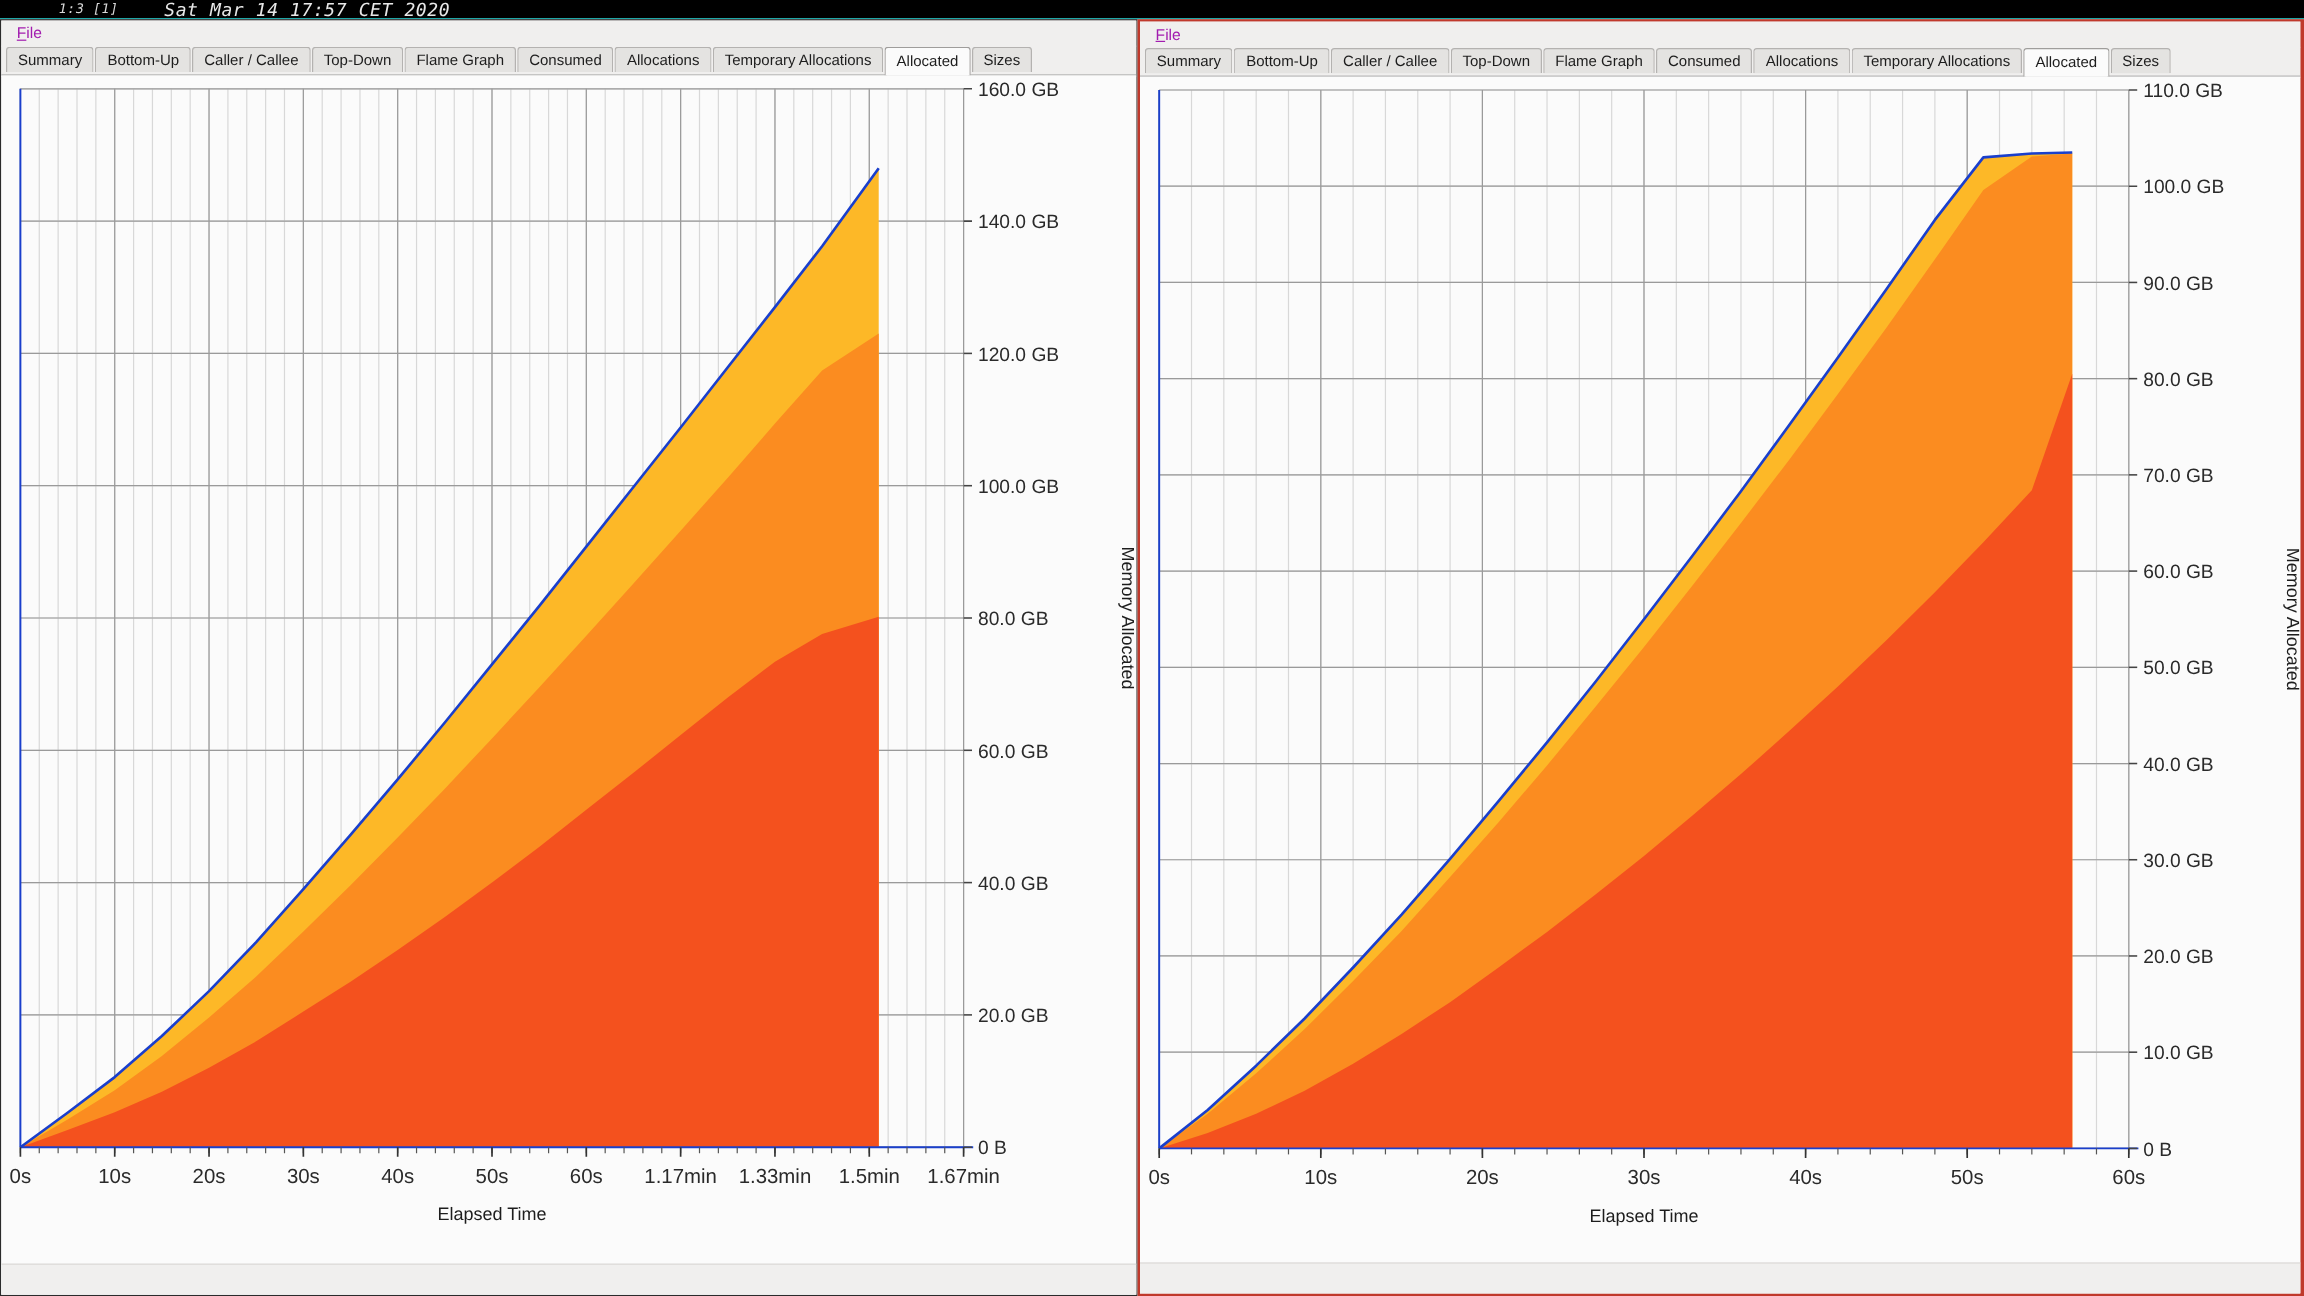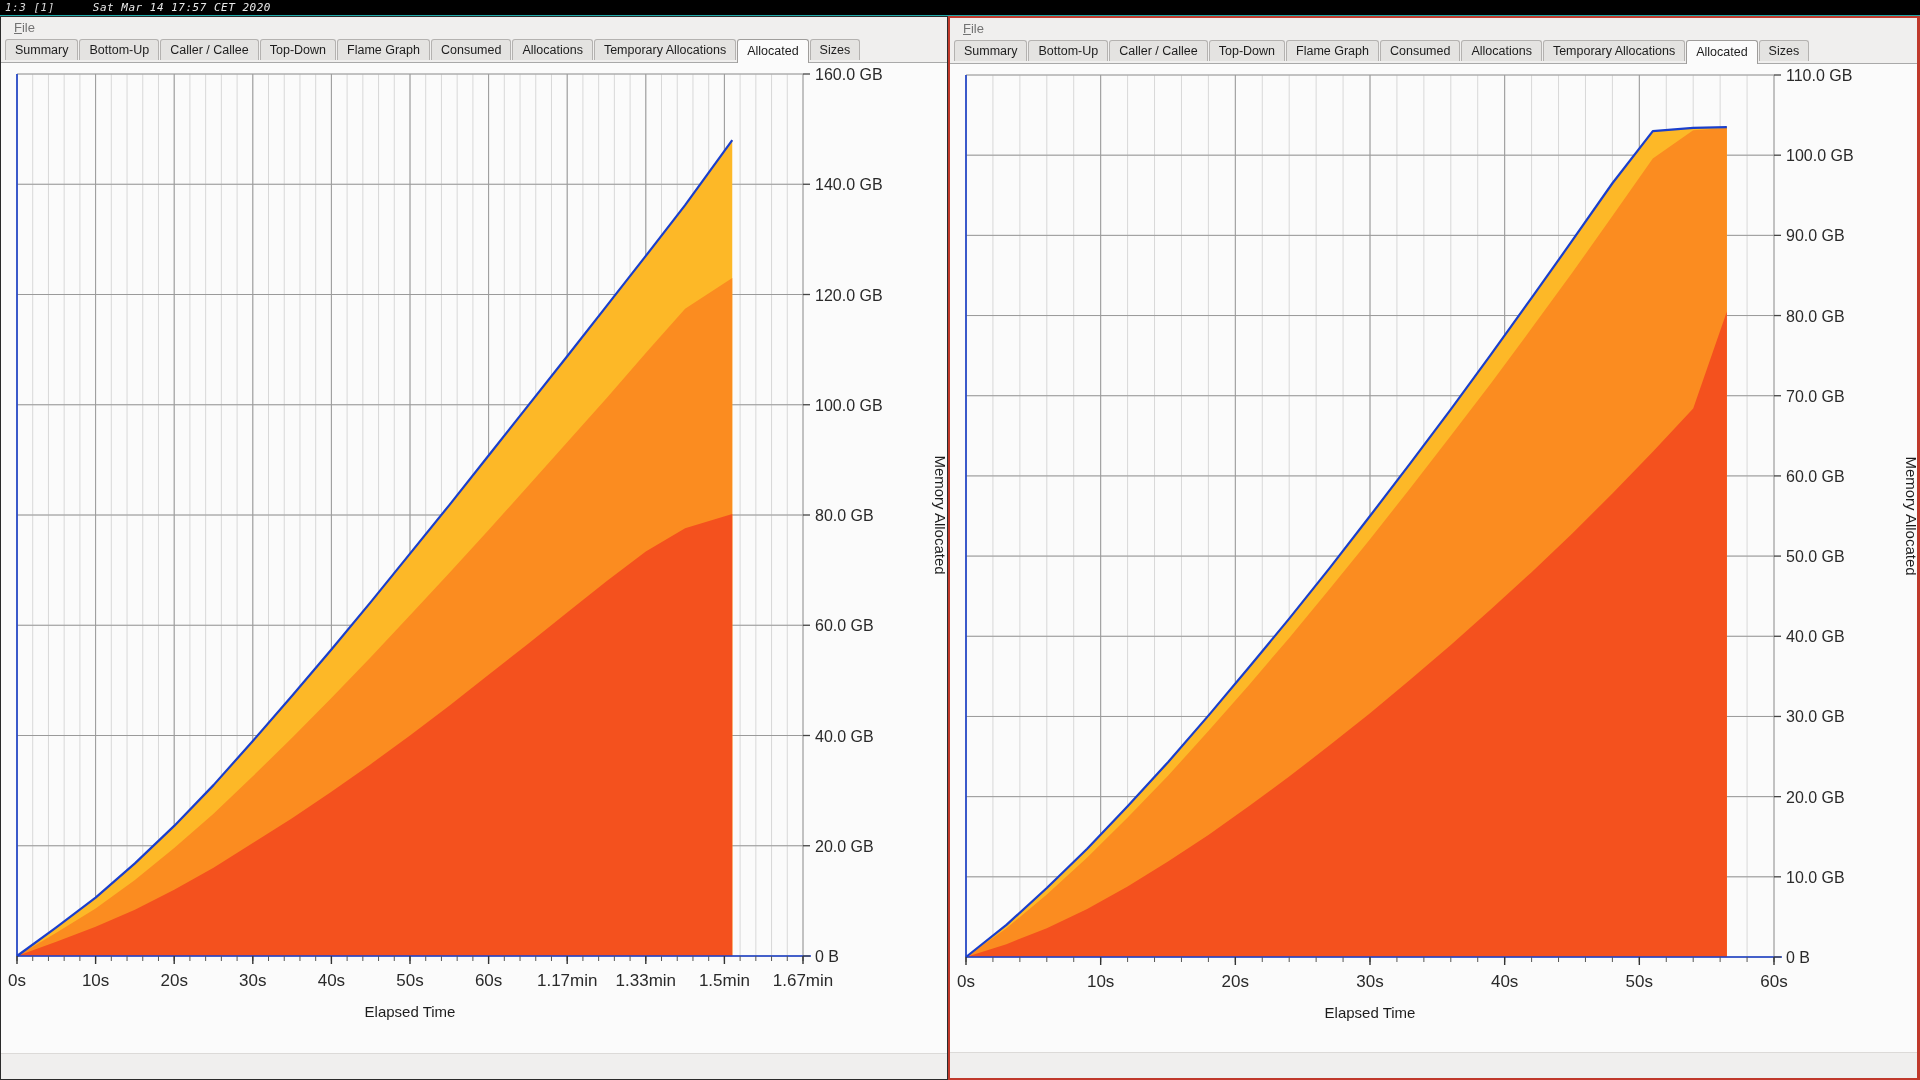--- a/index.html
+++ b/index.html
@@ -14,32 +14,33 @@
 
   
   #wm-titlebar {
     position: absolute; top: 0; left: 0;
     width: 1920px; height: 16px;
     background: #000000;
     border-bottom: 1px solid #1fa8a8;
     display: flex; align-items: center;
     overflow: hidden;
     white-space: nowrap;
+    padding-left: 44px;
   }
   #wm-titlebar .wm-tag {
     font-family: "DejaVu Sans Mono", "Liberation Mono", monospace;
     font-size: 11px;
     color: #d8d8d8;
     font-style: italic;
     padding-left: 5px;
     letter-spacing: 0.5px;
   }
   #wm-titlebar .wm-clock {
     font-family: "DejaVu Sans Mono", "Liberation Mono", monospace;
-    font-size: 11px;
+    font-size: 15px;
     color: #e8e8e8;
     font-style: italic;
     margin-left: 38px;
     letter-spacing: 0.5px;
   }
 
   
   #desktop {
     position: absolute; top: 16px; left: 0;
     width: 1920px; height: 1064px;
@@ -59,21 +60,21 @@
   
   .menubar {
     height: 22px;
     background: #f0efee;
     display: flex; align-items: center;
     padding-left: 8px;
     border-bottom: 1px solid #f0efee;
   }
   .menubar .menu-item {
     font-size: 13px;
-    color: #737373;
+    color: #a21caf;
     padding: 2px 5px;
     cursor: default;
   }
   .menubar .menu-item .mnemonic { text-decoration: underline; }
 
   
   .tabbar {
     position: relative;
     height: 24px;
     background: #f0efee;

